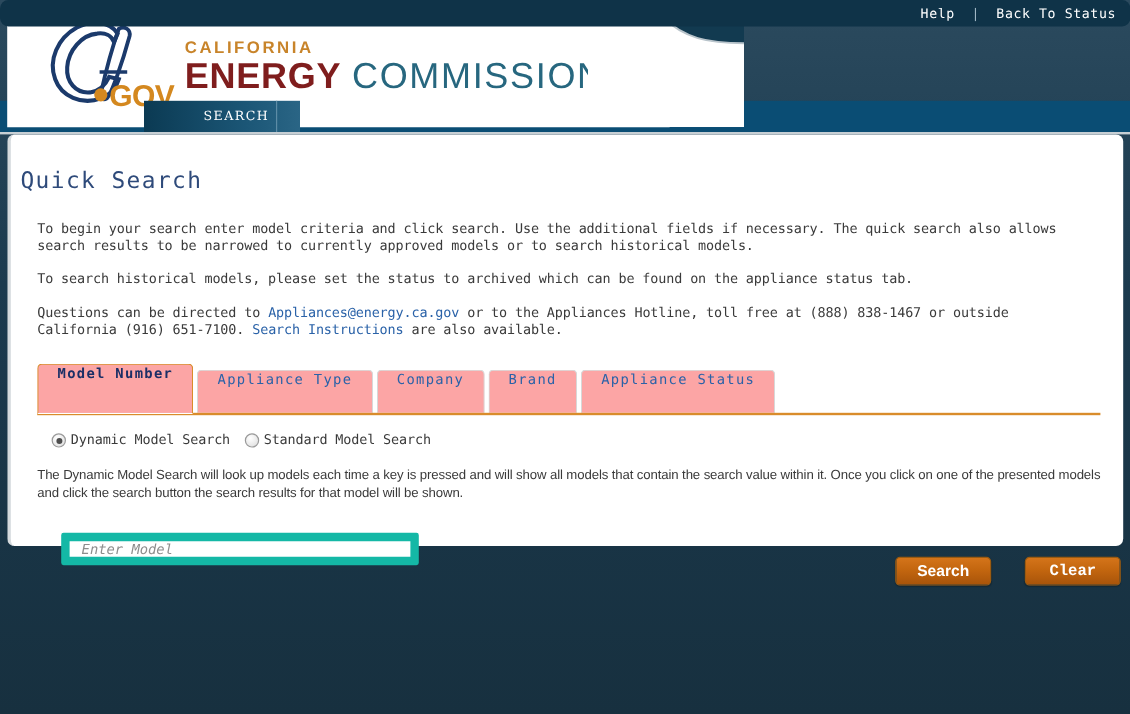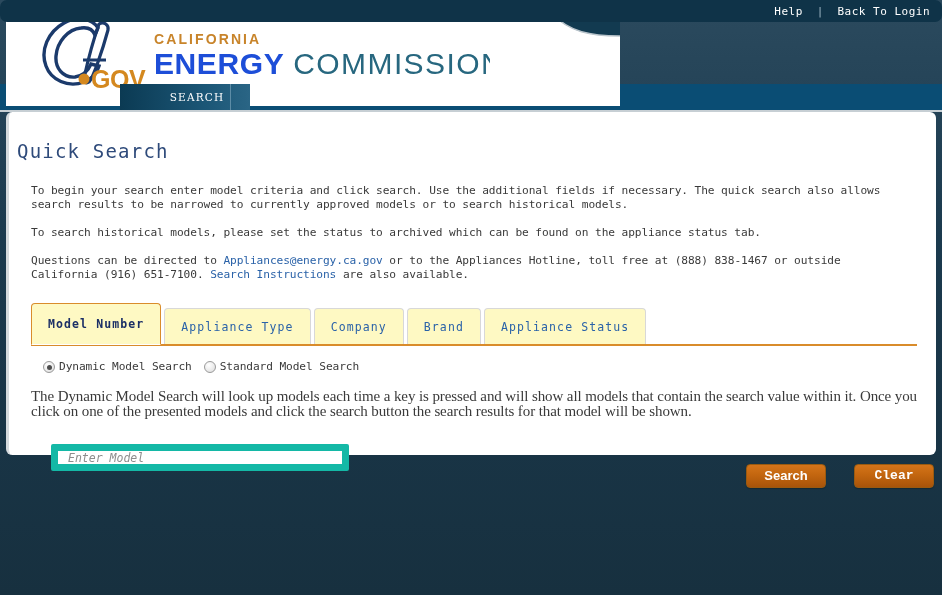--- a/index.html
+++ b/index.html
@@ -99,21 +99,21 @@
     line-height: 14px;
   }
   .wordmark-main {
     font-family: "Liberation Sans", sans-serif;
     font-size: 30px;
     letter-spacing: 0.6px;
     line-height: 32px;
     margin-top: 2px;
     white-space: nowrap;
   }
-  .wm-energy { color: #1d4ed8; font-weight: 700; }
+  .wm-energy { color: #7f1d1d; font-weight: 700; }
   .wm-commission { color: #27677f; font-weight: 400; margin-left: 9px; letter-spacing: 1.4px;}
 
   
   .navbar {
     position: absolute;
     top: 84px;
     left: 0;
     width: 942px;
     height: 26px;
     background: #0a4d74;
@@ -208,29 +208,28 @@
     height: 44px;
   }
   .tabs {
     display: flex;
     align-items: flex-end;
     height: 42px;
   }
   .tab {
     height: 36px;
     display: flex;
-    align-items: center;
     justify-content: center;
     padding: 0 16px;
     box-sizing: border-box;
     font-family: "DejaVu Sans Mono", monospace;
     font-size: 11.5px;
     letter-spacing: 1.1px;
     color: #2a62a8;
-    background: #fef9c3;
+    background: #fca5a5;
     border: 1px solid #d8d8d8;
     border-bottom: none;
     border-top-left-radius: 4px;
     border-top-right-radius: 4px;
     margin-right: 3px;
     cursor: pointer;
     white-space: nowrap;
   }
   .tab.active {
     height: 42px;
@@ -291,22 +290,22 @@
     font-size: 11.2px;
     color: #3a3a3a;
     letter-spacing: -0.1px;
   }
 
   .dyn-desc {
     margin: 16px 0 0 22px;
     width: 886px;
   }
   .dyn-desc p {
-    font-family: Liberation Serif, serif;
-    font-size: 15px;
+    font-family: Liberation Sans, sans-serif;
+    font-size: 11px;
     line-height: 14.5px;
     color: #3a3a3a;
     margin: 0;
     letter-spacing: -0.1px;
   }
 
   
   .form-row {
     position: relative;
     margin: 26px 0 0 0;
@@ -356,21 +355,21 @@
 
 </style>
 </head>
 <body>
 
 <div class="page">
 
   <div class="utility-bar">
     <a class="utility-link">Help</a>
     <span class="utility-sep">|</span>
-    <a class="utility-link">Back To Login</a>
+    <a class="utility-link">Back To Status</a>
   </div>
 
   <div class="header">
 
     <div class="logo-block">
       <svg class="logo-svg" width="120" height="78" viewBox="0 0 120 78" xmlns="http://www.w3.org/2000/svg" aria-hidden="true">
         <path d="M62 12 C56 2, 40 0, 28 7 C12 16, 4 34, 10 50 C15 64, 32 72, 48 66 C56 63, 61 57, 63 50 L55 48 C52 55, 46 60, 39 61 C27 62, 19 52, 20 40 C21 26, 32 13, 45 12 C52 11, 57 14, 59 19 Z" fill="none" stroke="#1b3a6b" stroke-width="3.4"></path>
         <path d="M63 8 C58 22, 52 44, 48 62 C47 66, 50 68, 53 66 C57 62, 66 36, 72 14 C73 9, 68 5, 63 8 Z" fill="none" stroke="#1b3a6b" stroke-width="3.2"></path>
         <path d="M47 44 L70 44" stroke="#1b3a6b" stroke-width="3"></path>
         <circle cx="48" cy="63" r="5.5" fill="#d4881f"></circle>

